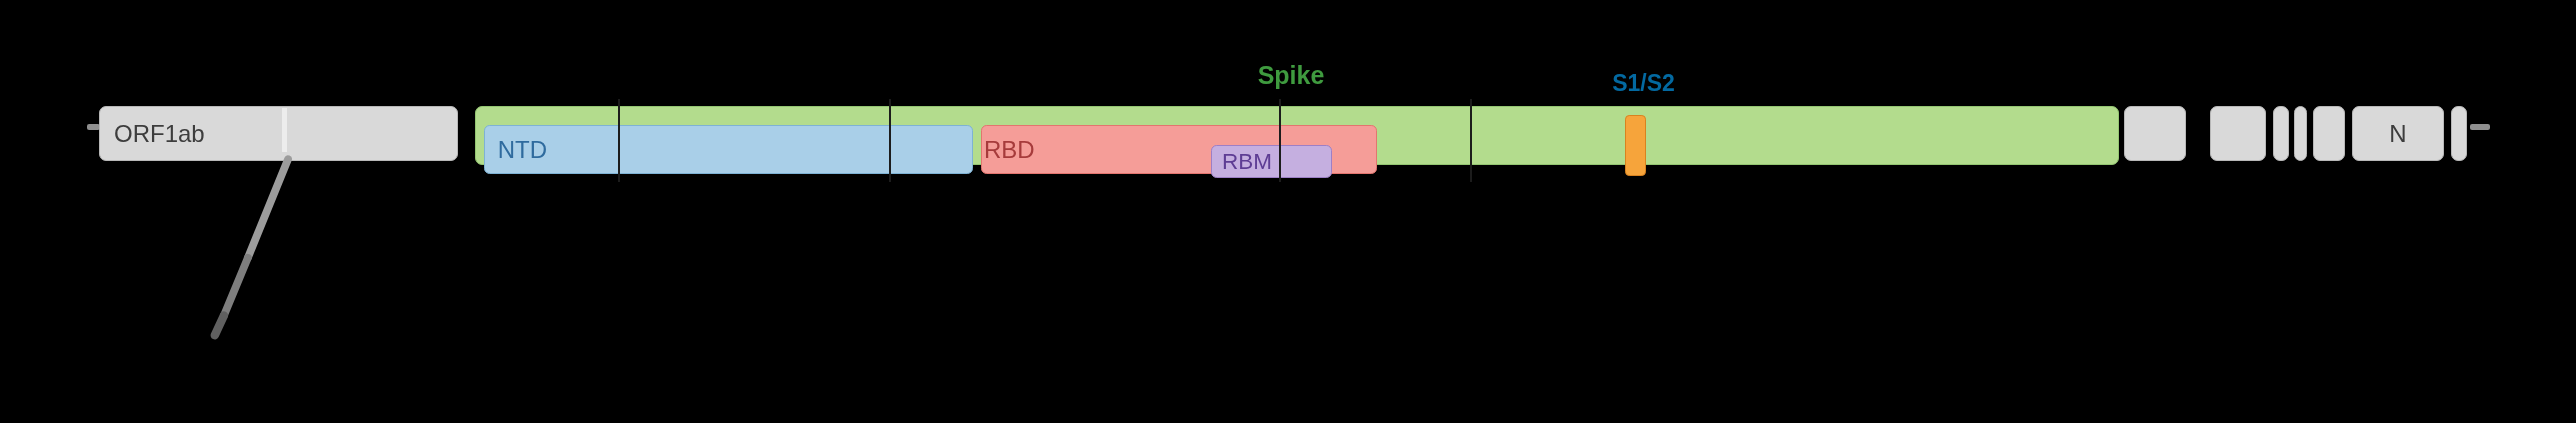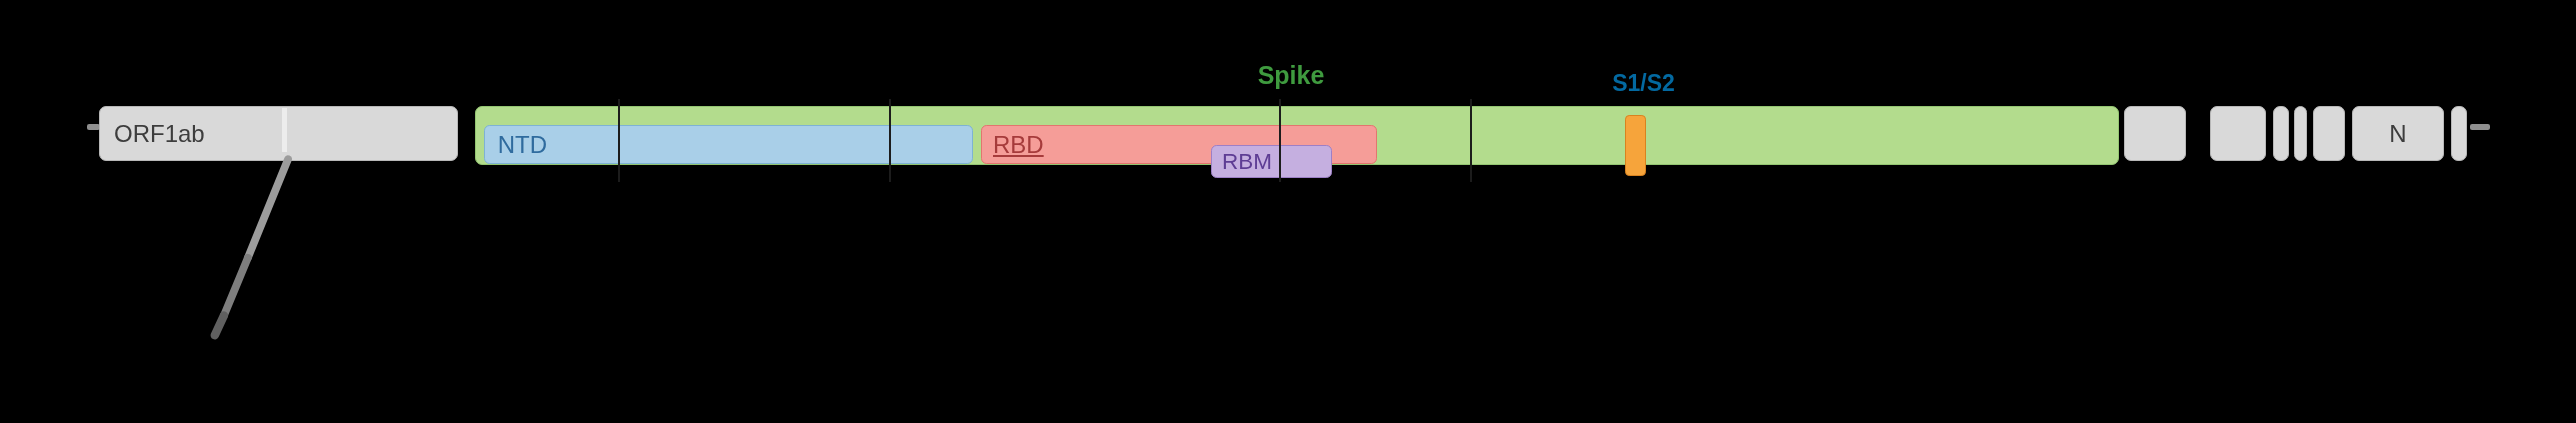--- a/index.html
+++ b/index.html
@@ -8,36 +8,36 @@
     position:relative; width:2576px; height:424px; background:#000;
     overflow:hidden; font-family:"Liberation Sans","DejaVu Sans",sans-serif;
   }
   .gene {
     position:absolute; top:106px; height:55px; border-radius:7px;
     display:flex; align-items:center;
   }
   .gray  { background:#d9d9d9; border:1.4px solid #b7b7b7; }
   .green { background:#b3dc8d; border:1.4px solid #93c571; }
   .domain {
-    position:absolute; top:125px; height:39px; border-radius:5.6px;
+    position:absolute; top:125px; height:49px; border-radius:5.6px;
     display:flex; align-items:center;
   }
   .blue   { background:#a9cfe8; border:1.4px solid #7eb2d4; }
   .red    { background:#f59d98; border:1.4px solid #e3756f; }
   .gray2  { background:#d9d9d9; border:1.4px solid #b7b7b7; }
   .purple { background:#c5afe0; border:1.4px solid #9d7fc6; }
   .marker-orange {
     position:absolute; left:1625px; top:115px; width:21px; height:61px;
     background:#f6a43b; border:1.4px solid #d9821f; border-radius:4.2px;
   }
   .vline { position:absolute; top:99px; width:2.1px; height:83px; background:#1c1c1c; }
   .lbl { font-size:24px; color:#3d3d3d; white-space:nowrap; }
   .padL { padding-left:14px; }
   .ntd-text { color:#2f6b9e; padding-left:12.7px; }
-  .rbd-text { color:#a63b3b; padding-left:11px;text-decoration:underline; }
+  .rbd-text { color:#a63b3b; padding-left:2px; }
   .rbm-text { color:#5e3d94; padding-left:10px; font-size:22.5px; }
   .float-label { position:absolute; font-weight:bold; }
   .spike-text { left:1238px; top:61px;  width:106px; text-align:center; font-size:25px; color:#3f9b3f; }
   .s1s2-text  { left:1586px; top:70px; width:115px; text-align:center; font-size:23px; color:#0369a1; }
   .tick { position:absolute; background:#8f8f8f; border-radius:2.1px; }
   .streak { position:absolute; left:182px; top:1.4px; width:5px; height:44px; background:#ededed; }
   .callout { position:absolute; left:0; top:0; pointer-events:none; }
 </style>
 </head>
 <body>

